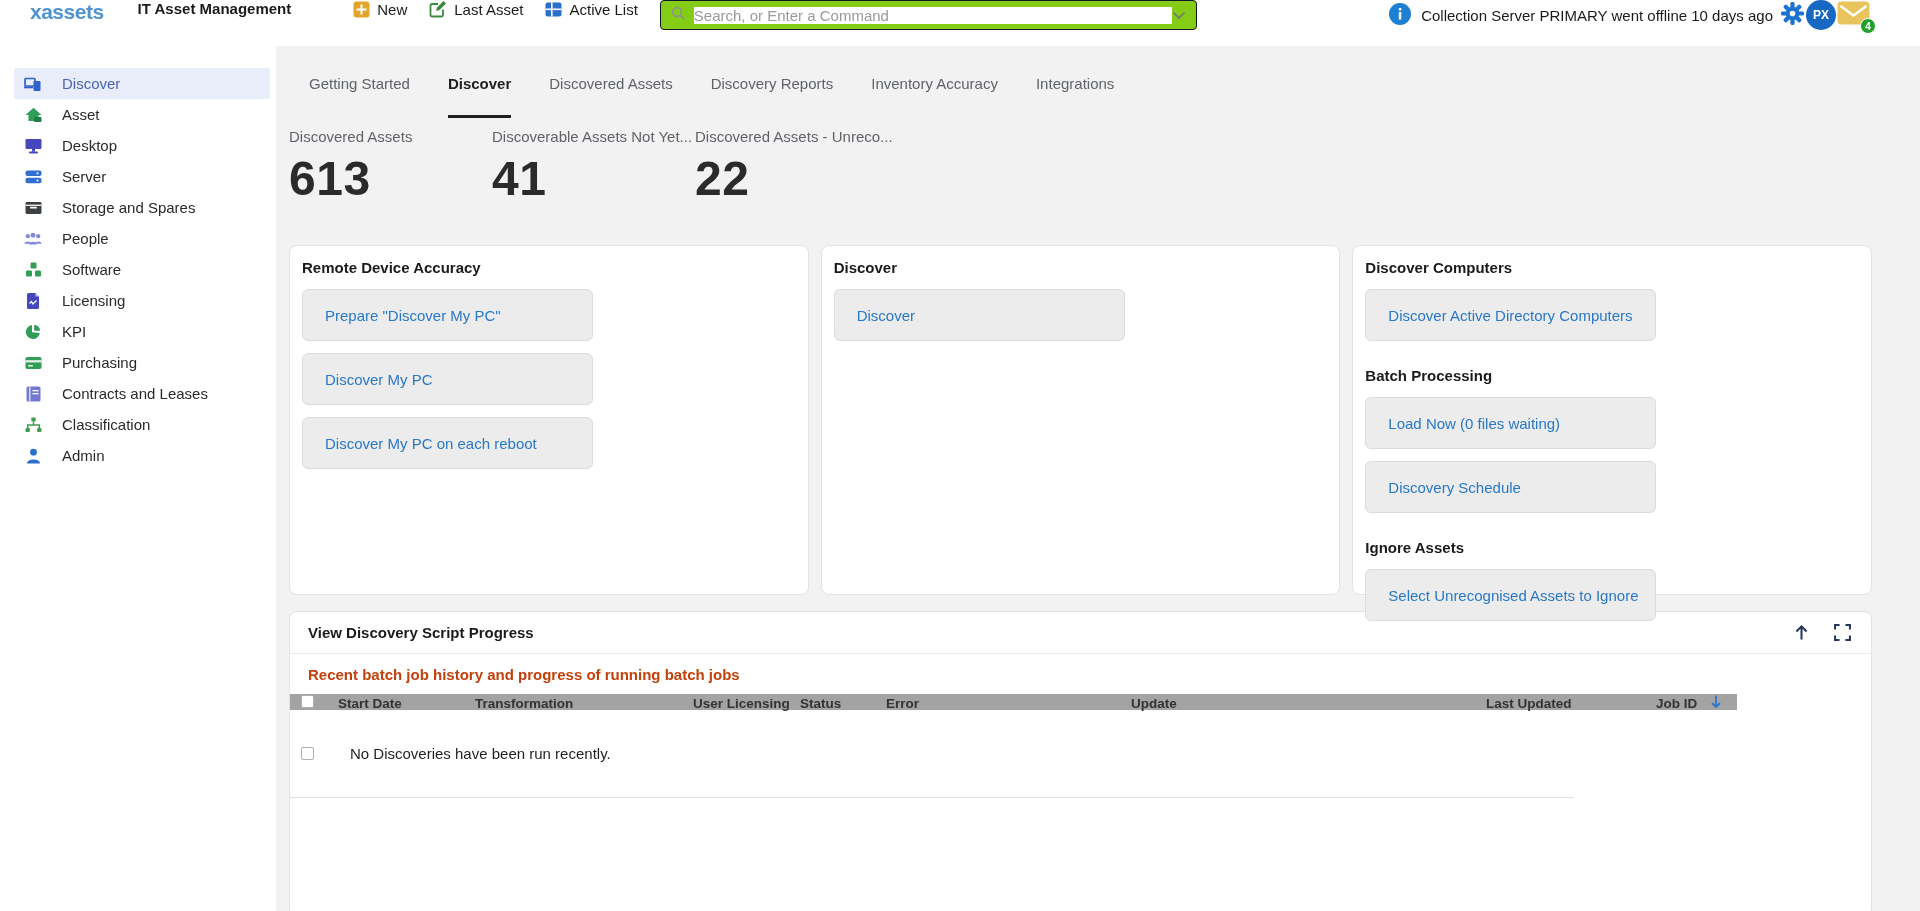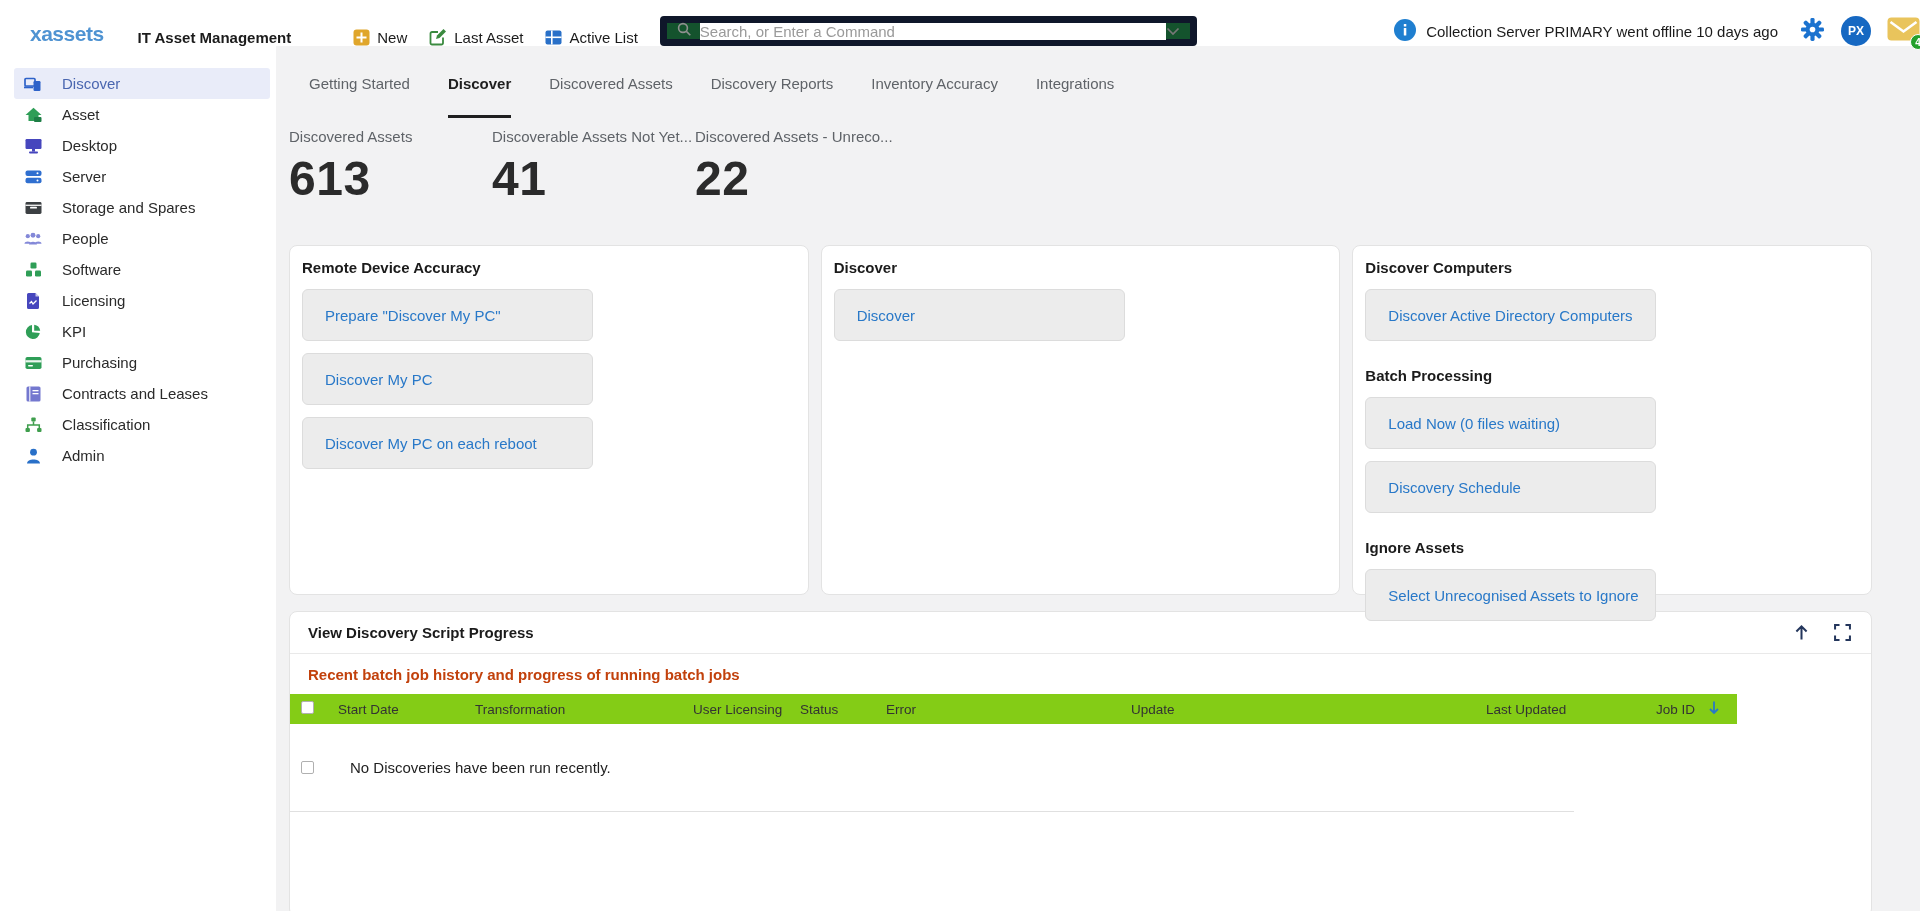--- a/index.html
+++ b/index.html
@@ -1,28 +1,28 @@
 <!DOCTYPE html>
 <html><head>
 <meta charset="utf-8">
 <style>
   * { margin:0; padding:0; box-sizing:border-box; }
   html,body { width:1920px; height:911px; font-family:"Liberation Sans", sans-serif; background:#fff; overflow:hidden; }
 
   
-  .topbar { height:46px; display:flex; align-items:flex-end; background:#fff; padding-left:30px; position:relative; z-index:5; }
+  .topbar { height:46px; display:flex; align-items:flex-start; background:#fff; padding-left:30px; position:relative; z-index:5; }
   .logo { font-size:21px; font-weight:700; color:#4f93d2; letter-spacing:-0.5px; margin-right:34px; cursor:pointer; }
   .app-title { font-size:15px; font-weight:700; color:#1b1b1b; margin-right:62px; }
   .hactions { display:flex; align-items:center; gap:22px; }
   .hbtn { display:flex; align-items:center; gap:7px; font-size:15px; color:#1b1b1b; cursor:pointer; white-space:nowrap; }
   .hbtn svg { display:block; }
-  .searchbox { margin-left:22px; width:537px; height:30px; border:7px solid #0f172a; border-radius:4px; display:flex; align-items:center; padding:0 10px; background:#14532d; }
+  .searchbox { margin-left:22px; width:537px; height:30px; border:1px solid #0f172a; border-radius:4px; display:flex; align-items:center; padding:0 10px; background:#84cc16; }
   .searchbox input { flex:1; border:none; outline:none; font-size:15px; color:#333; margin-left:8px; font-family:"Liberation Sans",sans-serif; }
   .searchbox input::placeholder { color:#9a9a9a; }
-  .hright { margin-left:auto; display:flex; align-items:center; gap:16px; }
+  .hright { margin-left:auto; display:flex; align-items:center; gap:1px; padding-right:50px; }
   .notif { display:flex; align-items:center; gap:10px; font-size:15px; color:#1b1b1b; margin-right:6px; white-space:nowrap; }
   .avatar { width:30px; height:30px; border-radius:50%; background:#1668c2; color:#fff; font-size:12px; font-weight:700; display:flex; align-items:center; justify-content:center; cursor:pointer; }
   .mailwrap { position:relative; cursor:pointer; }
   .badge { position:absolute; right:-6px; bottom:-5px; width:16px; height:16px; border-radius:50%; background:#23a02c; color:#fff; font-size:10px; font-weight:700; display:flex; align-items:center; justify-content:center; border:1px solid #fff; }
 
   
   .sidebar { position:absolute; left:0; top:46px; bottom:0; width:276px; background:#fff; padding-top:22px; }
   .side-item { height:31px; margin:0 6px 0 14px; padding-left:10px; display:flex; align-items:center; border-radius:3px; cursor:pointer; }
   .side-item .sicon { width:18px; height:17px; display:flex; align-items:center; justify-content:center; flex:none; }
   .side-item .slabel { margin-left:20px; font-size:15px; color:#2a2a2a; }
@@ -49,21 +49,21 @@
   .gbtn span { font-size:15px; color:#2878c8; }
   .card-title + .gbtn, .card-heading + .gbtn { margin-top:13px; }
 
   
   .panel { margin-top:16px; background:#fff; border:1px solid #e3e3e3; border-radius:8px; height:306px; overflow:hidden; }
   .panel-head { height:42px; display:flex; align-items:center; padding:0 20px 0 18px; border-bottom:1px solid #e9e9e9; }
   .panel-title { font-size:15px; font-weight:700; color:#1b1b1b; }
   .panel-icons { margin-left:auto; display:flex; align-items:center; gap:24px; }
   .panel-icons svg { display:block; cursor:pointer; }
   .panel-sub { height:40px; display:flex; align-items:center; padding-left:18px; font-size:15px; color:#c2410c;font-weight:bold; }
-  .grid-head { width:1447px; height:30px; background:#84cc16; display:grid; grid-template-columns:48px 137px 218px 107px 86px 245px 355px 170px 1fr; align-items:center; font-size:13.5px; font-weight:400; color:#333; }
+  .grid-head { width:1447px; height:16px; background:#a3a3a3; display:grid; grid-template-columns:48px 137px 218px 107px 86px 245px 355px 170px 1fr; align-items:center; font-size:13.5px; font-weight:700; color:#333; }
   .grid-head .cbcell { padding-left:11px; }
   .col-jobid { display:flex; align-items:center; gap:12px; }
   .checkbox { width:13px; height:13px; border:1px solid #b0b0b0; border-radius:2px; background:#fff; display:inline-block; cursor:pointer; flex:none; }
   .empty-row { width:1284px; height:88px; display:flex; align-items:center; padding-left:11px; border-bottom:1px solid #e0e0e0; }
   .empty-row span.msg { margin-left:36px; font-size:15px; color:#1f1f1f; }
 </style>
 </head>
 <body>
 
 <div class="topbar">

